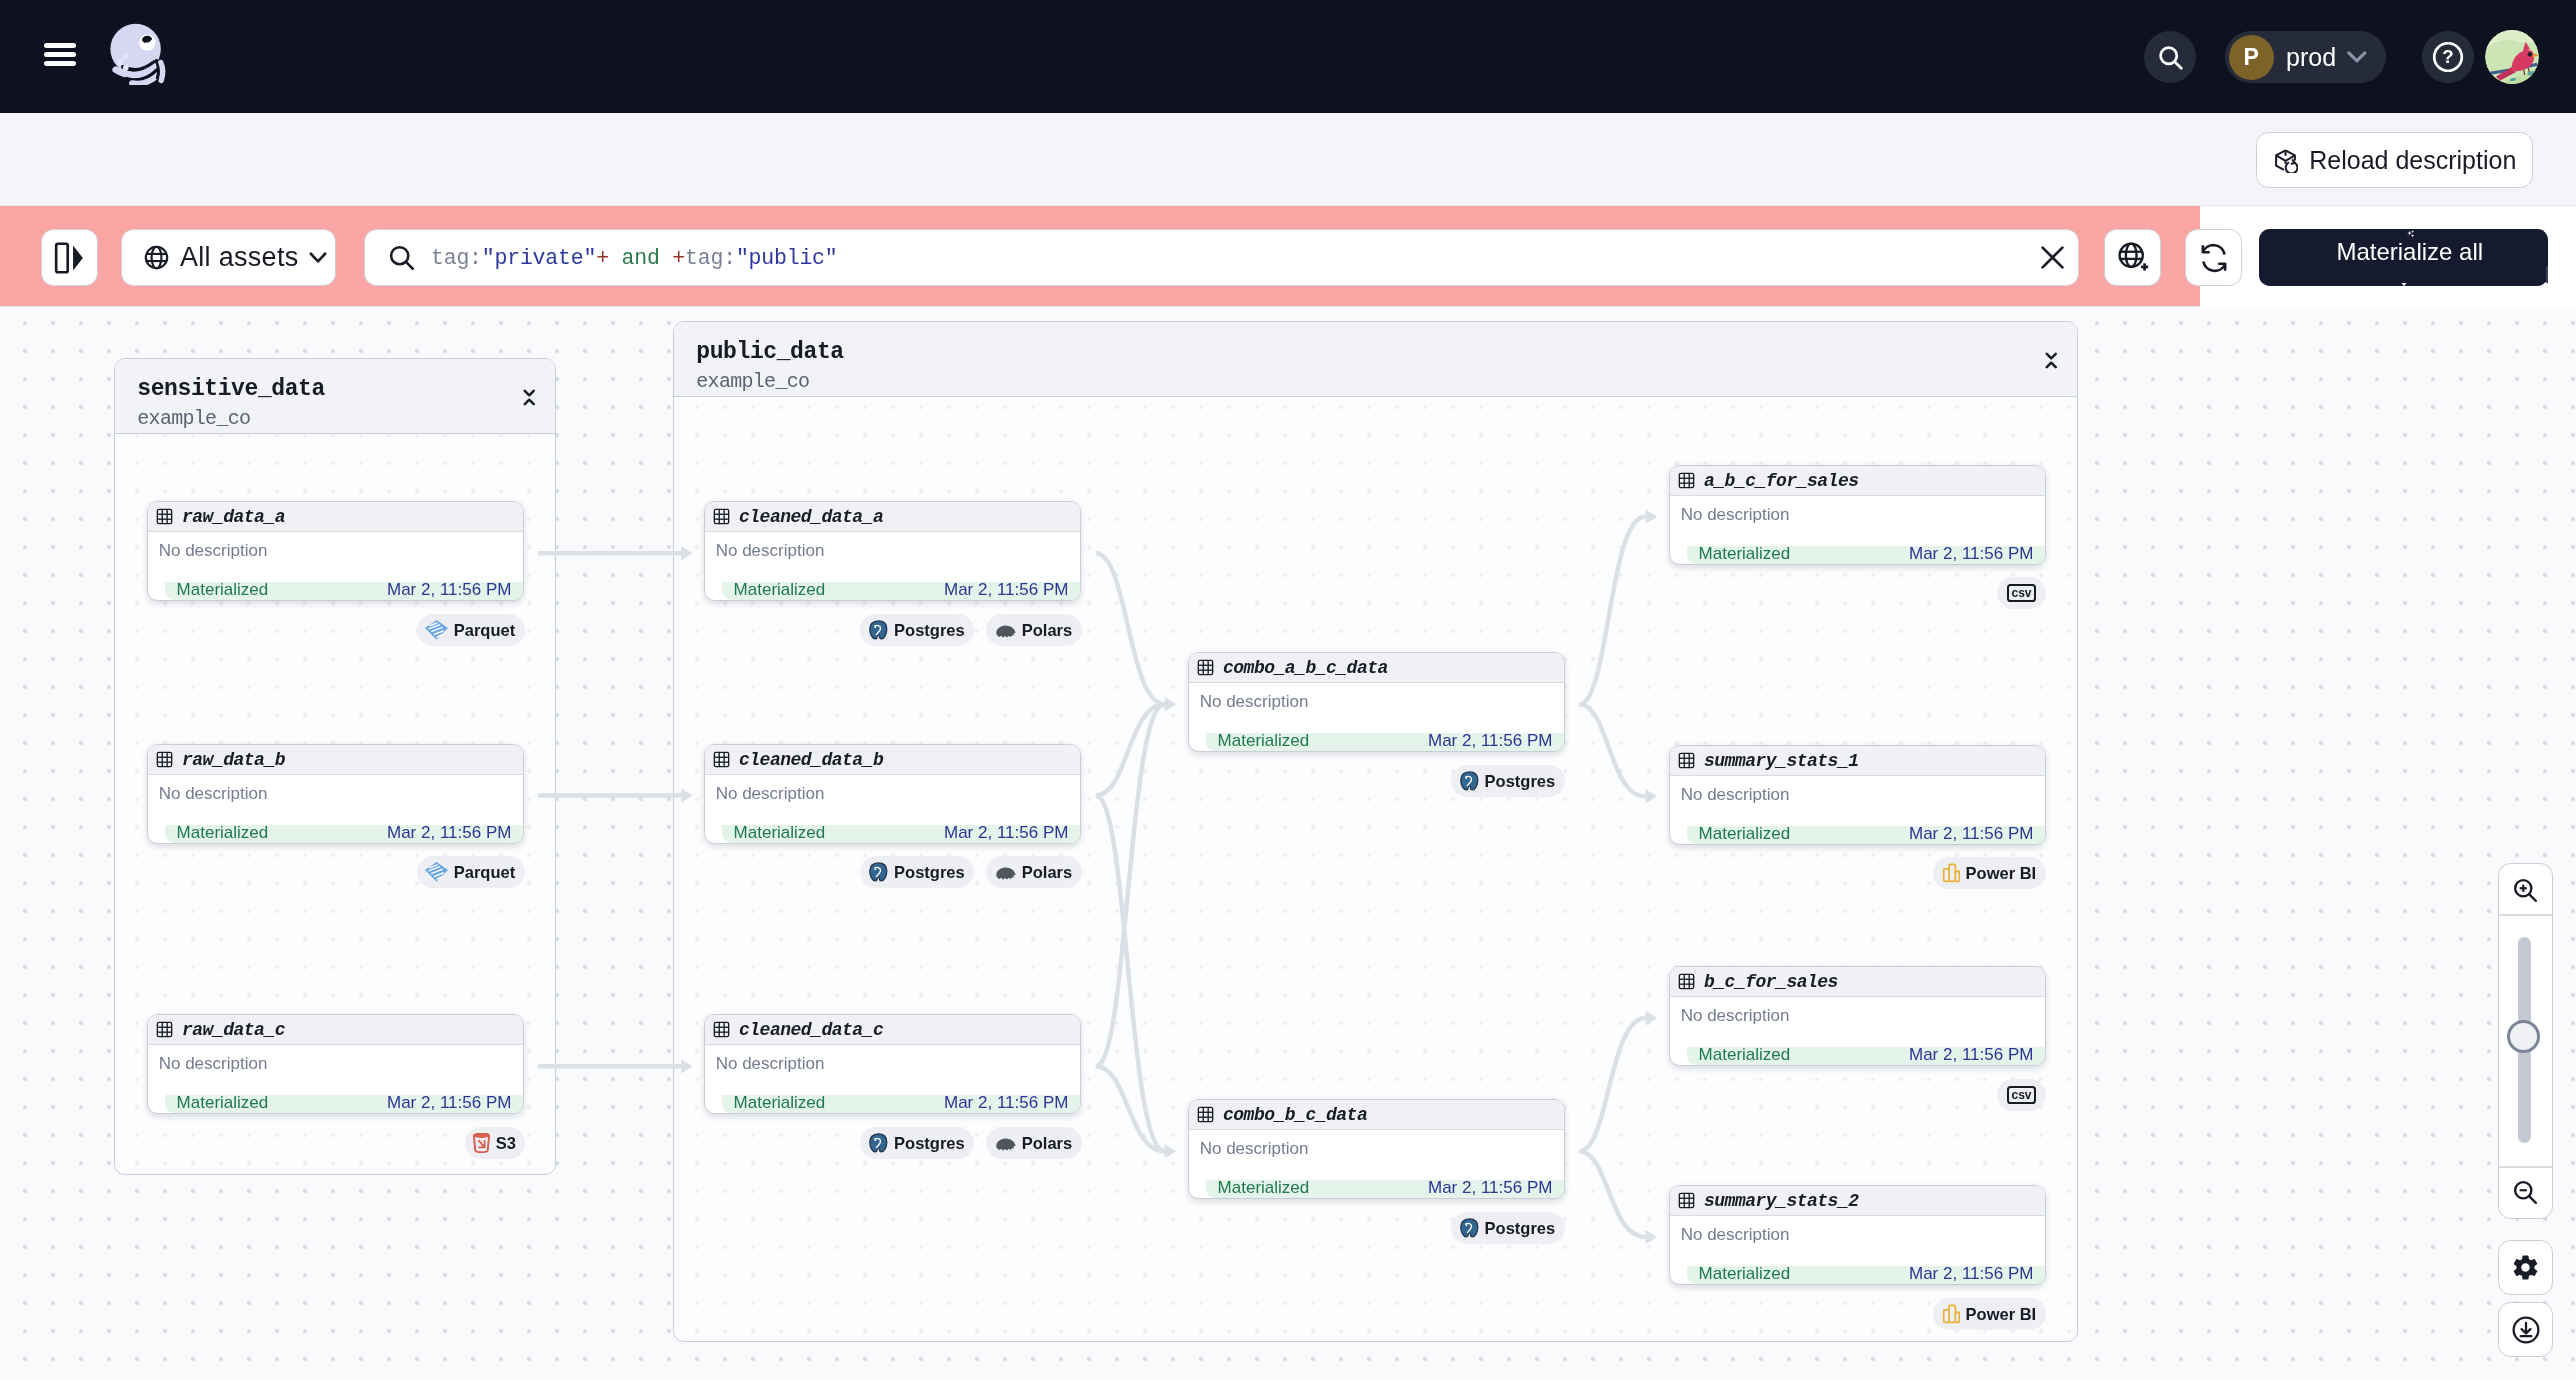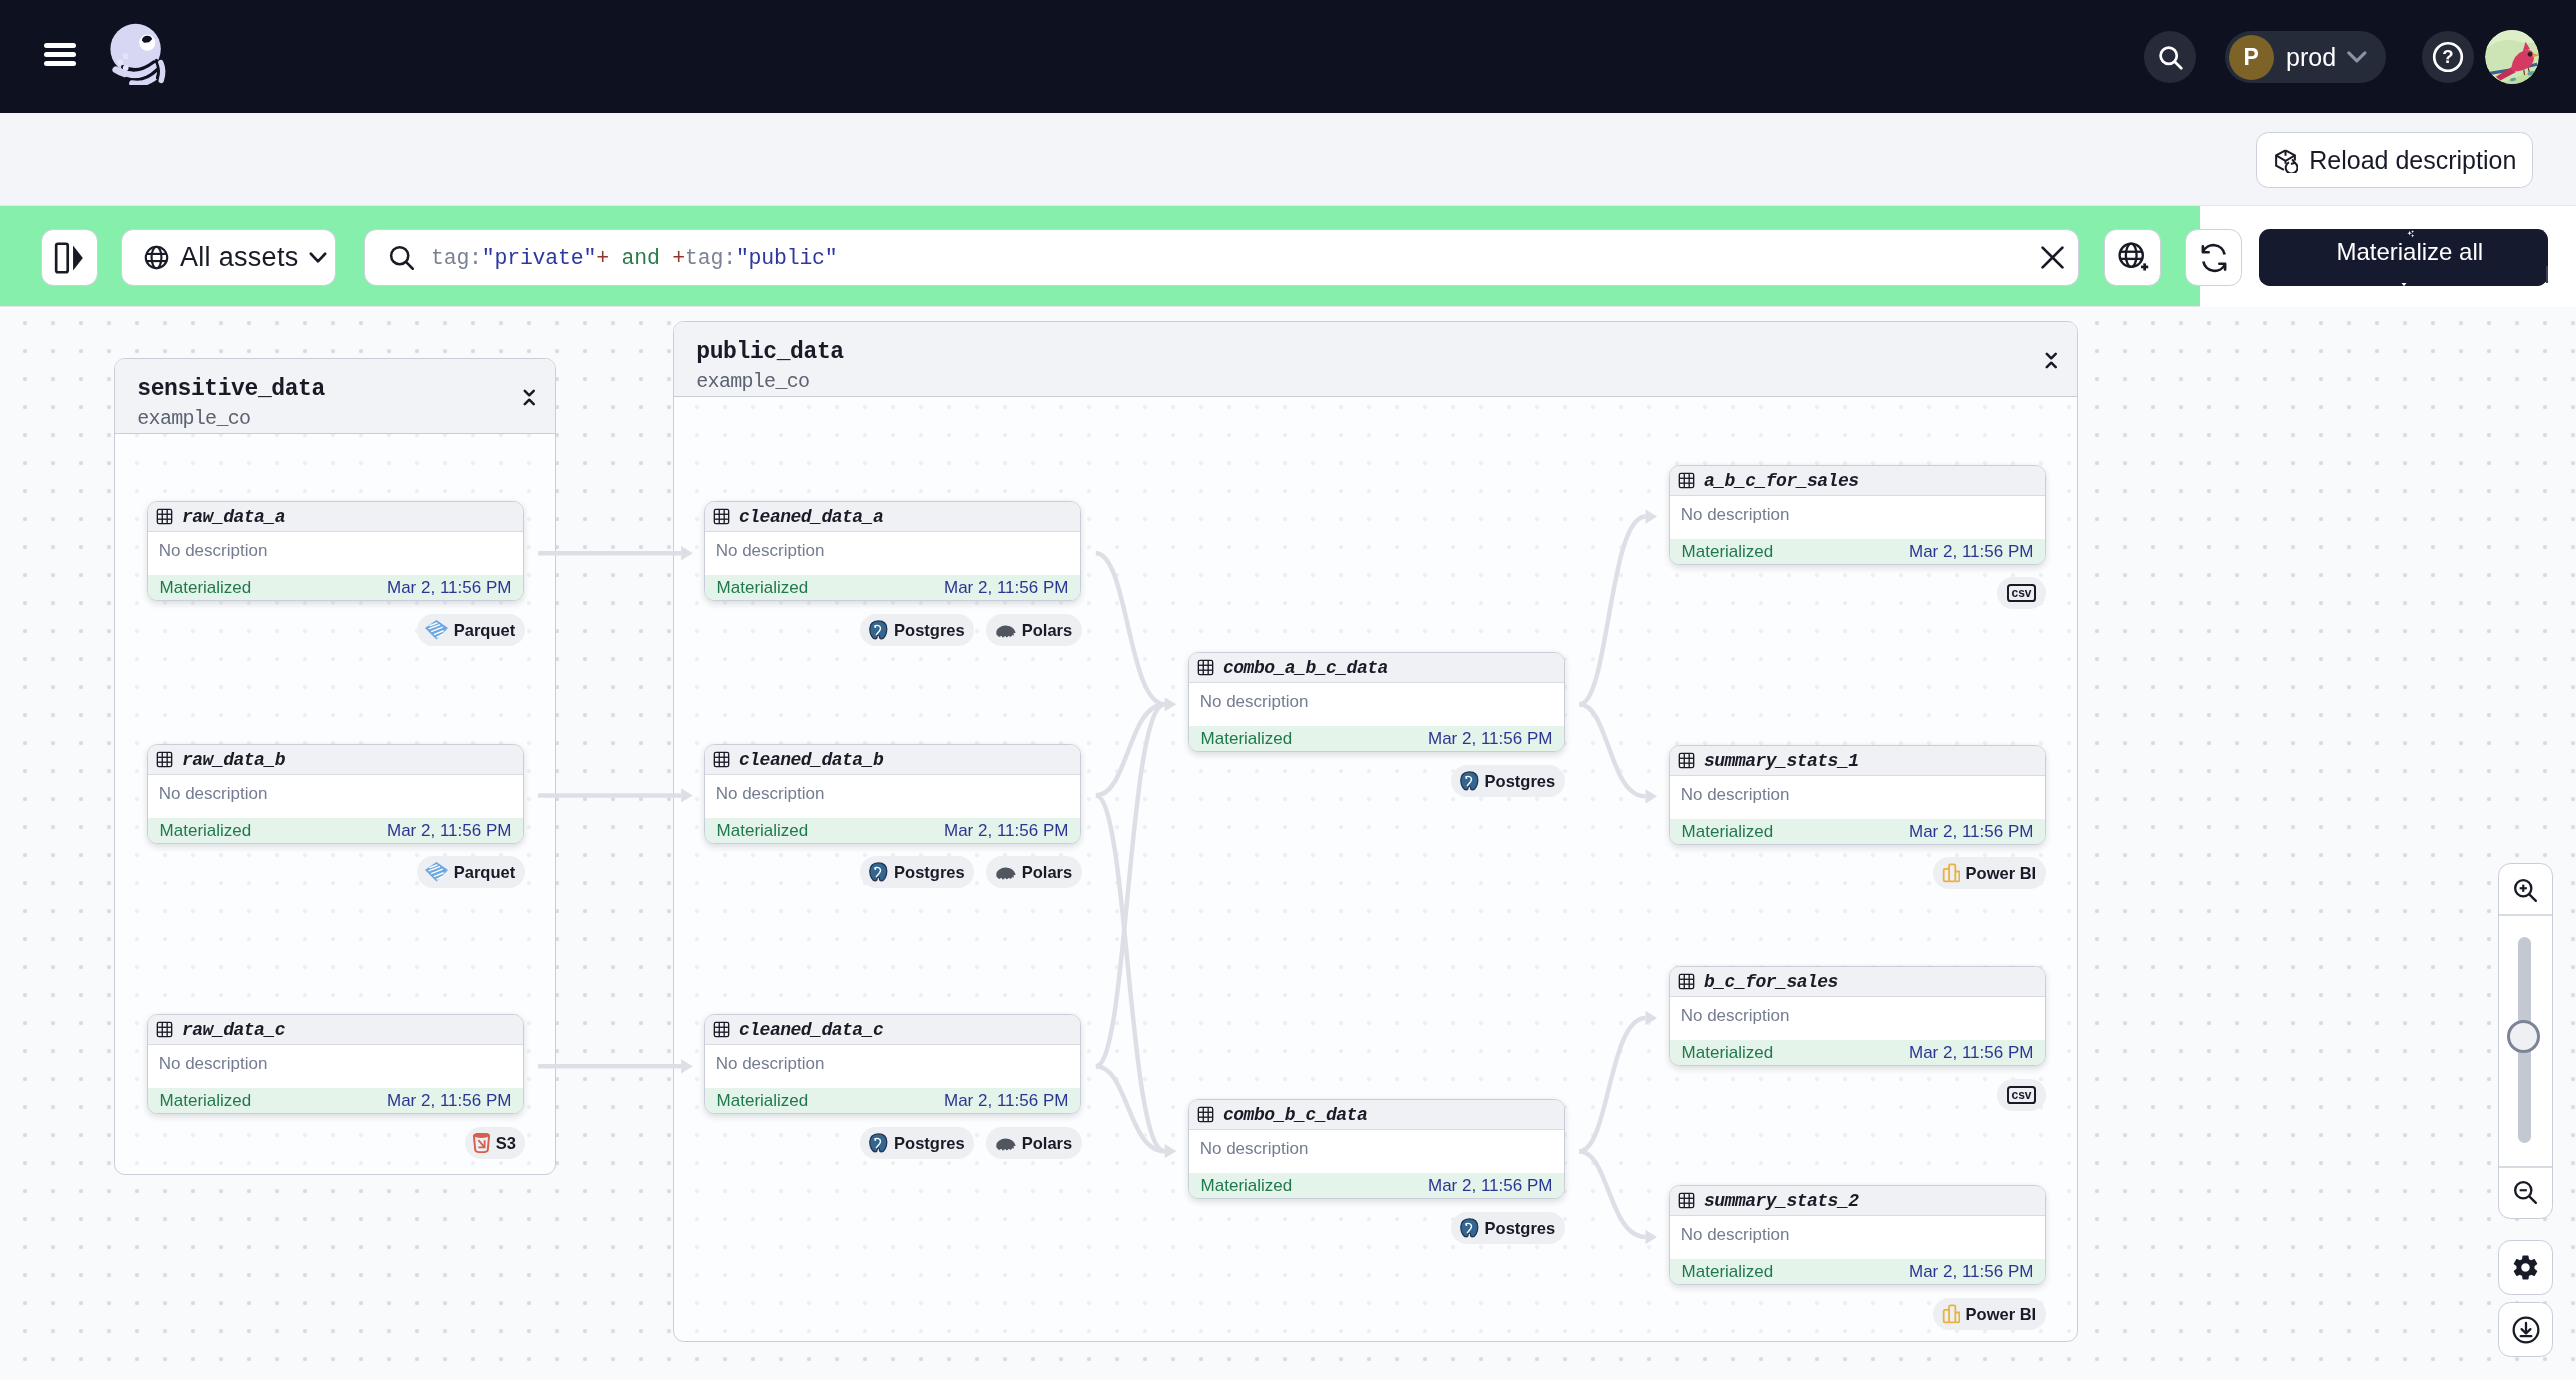--- a/index.html
+++ b/index.html
@@ -21,21 +21,21 @@
   .pcirc { width:45px; height:45px; border-radius:50%; background:#7d6327; color:#fff; font-size:23px; font-weight:700; display:flex; align-items:center; justify-content:center; }
   .prodchip .ptxt { color:#fff; font-size:25px; margin-left:12.5px; }
   .avatar { position:absolute; left:2485px; top:29.5px; width:54px; height:54px; border-radius:50%; overflow:hidden; }
 
   
   .pagebar { position:absolute; left:0; top:113px; width:2576px; height:93px; background:#f4f5f8; border-bottom:0.9px solid #e6e8ee; }
   .pagetitle { position:absolute; left:41px; top:24px; font-size:36px; font-weight:600; color:#181b26; letter-spacing:-0.4px; }
   .reloadbtn { position:absolute; left:2256px; top:19px; width:277px; height:56px; background:#fff; border:1.8px solid #ccd0da; border-radius:12.5px; display:flex; align-items:center; justify-content:center; gap:11.6px; font-size:25px; color:#181b26; }
 
   
-  .toolbar { position:absolute; left:0; top:206px; width:2200px; height:101px; background:#86efac; border-bottom:1.8px solid #e3e5ea; }
+  .toolbar { position:absolute; left:0; top:206px; width:2200px; height:101px; background:#fca5a5; border-bottom:1.8px solid #e3e5ea; }
   .tbtn { position:absolute; top:23px; height:57px; border:1.8px solid #ccd0da; border-radius:12.5px; background:#fff; display:flex; align-items:center; justify-content:center; }
   .allassets { left:121px; width:215px; gap:10.7px; font-size:27px; color:#181b26; letter-spacing:0.3px; justify-content:flex-start; padding-left:22.3px; }
   .searchbox { position:absolute; left:364px; top:23px; width:1715px; height:57px; border:1.8px solid #ccd0da; border-radius:12.5px; background:#fff; display:flex; align-items:center; padding:0 12.5px 0 23px; }
   .query { font-family:"Liberation Mono", monospace; font-size:21.5px; letter-spacing:-0.2px; margin-left:16px; }
   .matbtn { position:absolute; left:2259px; top:23px; width:289px; height:57px; background:#161a2e; border-radius:10.7px; display:flex; align-items:center; color:#fff; font-size:24px; white-space:nowrap;flex-direction:column; }
 
   
   .canvas { position:absolute; left:0; top:307px; width:2576px; height:1073px; background-color:#f9fafc;
     background-image:radial-gradient(circle, #dadce3 0 1.8px, rgba(0,0,0,0) 2.5px);
     background-size:28px 28px; background-position:11px 2.1px; }
@@ -43,21 +43,21 @@
   .group { position:absolute; border:1.8px solid #c9cdd8; border-radius:10.7px; background:rgba(255,255,255,0.55); }
   .ghead { position:absolute; left:0; top:0; right:0; height:75px; background:#f2f3f7; border-bottom:1.8px solid #c9cdd8; border-radius:9px 9px 0 0; }
   .gtitle { position:absolute; left:22.3px; top:17px; font-family:"Liberation Mono", monospace; font-weight:700; font-size:23px; letter-spacing:-0.4px; color:#181b26; }
   .gsub { position:absolute; left:22.3px; top:48px; font-family:"Liberation Mono", monospace; font-size:20px; letter-spacing:-0.7px; color:#5b6271; }
   .gcollapse { position:absolute; right:19.7px; top:29.5px; }
 
   .node { position:absolute; width:377px; height:100px; border:1.8px solid #c9cdd8; border-radius:10.7px; background:#fff; box-shadow:0 2.7px 6.3px rgba(25,30,50,0.14); }
   .nhead { position:absolute; left:0; top:0; right:0; height:30px; background:#f0f1f5; border-bottom:1.8px solid #d8dbe2; border-radius:9px 9px 0 0; display:flex; align-items:center; padding-left:8px;font-style:italic; }
   .nname { font-family:"Liberation Mono", monospace; font-weight:700; font-size:18px; letter-spacing:-0.5px; color:#191c26; margin-left:9px; }
   .ndesc { position:absolute; left:0; top:32px; right:0; height:33px; display:flex; align-items:center; padding-left:10.7px; font-size:17px; color:#747c90; }
-  .nfoot { position:absolute; left:0; bottom:0; right:0; height:25px; background:#e4f4ea; border-radius:0 0 9px 9px; display:flex; align-items:center; justify-content:space-between; padding:0 11.6px; }
+  .nfoot { position:absolute; left:17px; bottom:0; right:0; height:18px; background:#e4f4ea; border-radius:0 0 9px 9px; display:flex; align-items:flex-end; justify-content:space-between; padding:0 11.6px; }
   .nfoot .mat { font-size:17px; color:#20794e; }
   .nfoot .date { font-size:17px; color:#2b3693; }
 
   .tagrow { position:absolute; display:flex; gap:11.6px; }
   .pill { height:32px; background:#edeff3; border-radius:16px; display:flex; align-items:center; padding:0 9.8px 0 8px; gap:5.4px; font-size:16.5px; font-weight:700; color:#181b26; }
 
   
   .zoompanel { position:absolute; left:2498px; top:863px; width:55px; height:356px; background:#fff; border:1.8px solid #c9cdd8; border-radius:12.5px; }
   .sep { position:absolute; left:0; right:0; height:1.8px; background:#d8dbe2; }
   .sqbtn { position:absolute; left:2498px; width:55px; height:55px; background:#fff; border:1.8px solid #c9cdd8; border-radius:12.5px; display:flex; align-items:center; justify-content:center; }

